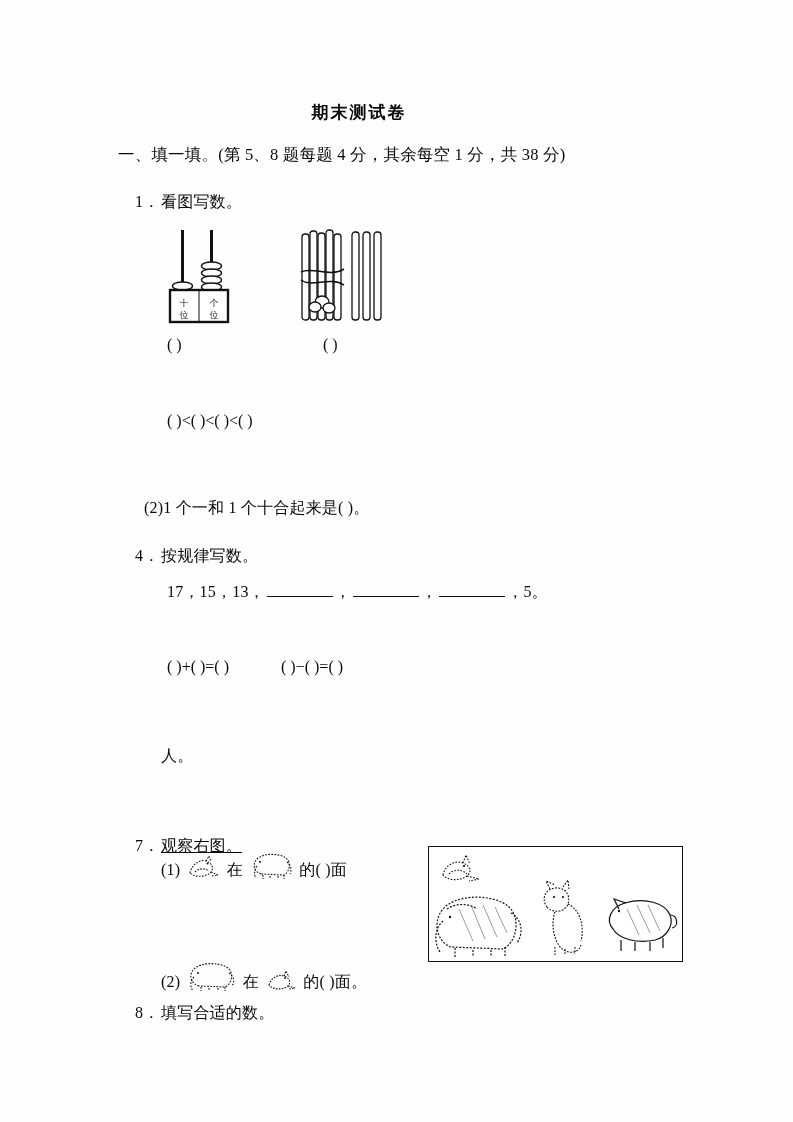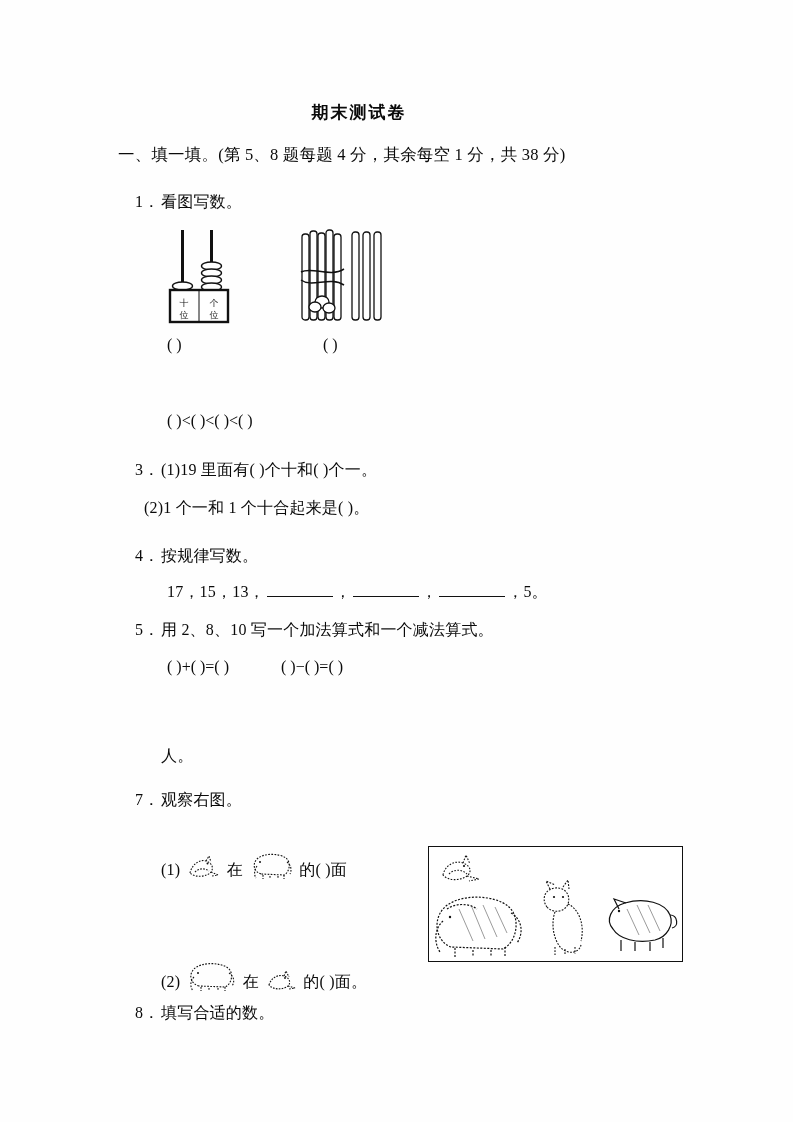--- a/index.html
+++ b/index.html
@@ -151,42 +151,36 @@
         <rect x="74" y="4" width="7" height="88" rx="3"></rect>
       </g>
     </svg>
   </div>
 
   <div class="q1-answer-left blank-paren">(          )</div>
   <div class="q1-answer-right blank-paren">(          )</div>
 
   <div class="q blank-paren" style="top:412px; left:167px;">(          )&lt;(          )&lt;(          )&lt;(          )</div>
 
-  <div class="q" style="top:460px; left:135px;">
-    <span class="q-num">3．</span><span>(1)19 里面有(          )个十和(          )个一。</span>
-  </div>
   <div class="q" style="top:498px; left:144px;">(2)1 个一和 1 个十合起来是(          )。</div>
 
   <div class="q" style="top:546px; left:135px;">
     <span class="q-num">4．</span><span>按规律写数。</span>
   </div>
   <div class="q" style="top:582px; left:167px;">
     <span>17，15，13，</span><span class="rule"></span><span>，</span><span class="rule"></span><span>，</span><span class="rule"></span><span>，5。</span>
   </div>
 
-  <div class="q" style="top:620px; left:135px;">
-    <span class="q-num">5．</span><span>用 2、8、10 写一个加法算式和一个减法算式。</span>
-  </div>
   <div class="q blank-paren" style="top:658px; left:167px;">
     <span>(          )+(          )=(          )</span><span class="gap-lg"></span><span>(          )−(          )=(          )</span>
   </div>
 
   <div class="q" style="top:746px; left:161px;">人。</div>
 
-  <div class="q" style="top:790px; left:135px;">
+  <div class="q" style="top:836px; left:135px;text-decoration:underline;">
     <span class="q-num">7．</span><span>观察右图。</span>
   </div>
 
   <div class="q" style="top:852px; left:161px;">
     <span>(1)</span>
     <span class="inline-ico">
       <svg width="34" height="26" viewBox="0 0 34 26" xmlns="http://www.w3.org/2000/svg">
         <g fill="none" stroke="#111" stroke-width="1.1" stroke-dasharray="1.6 1.4">
           <path d="M4 19 C 6 10, 14 5, 20 7 C 26 9, 28 14, 25 18 C 21 23, 9 24, 4 19 Z"></path>
           <path d="M20 7 L 23 2 L 25 8"></path>

